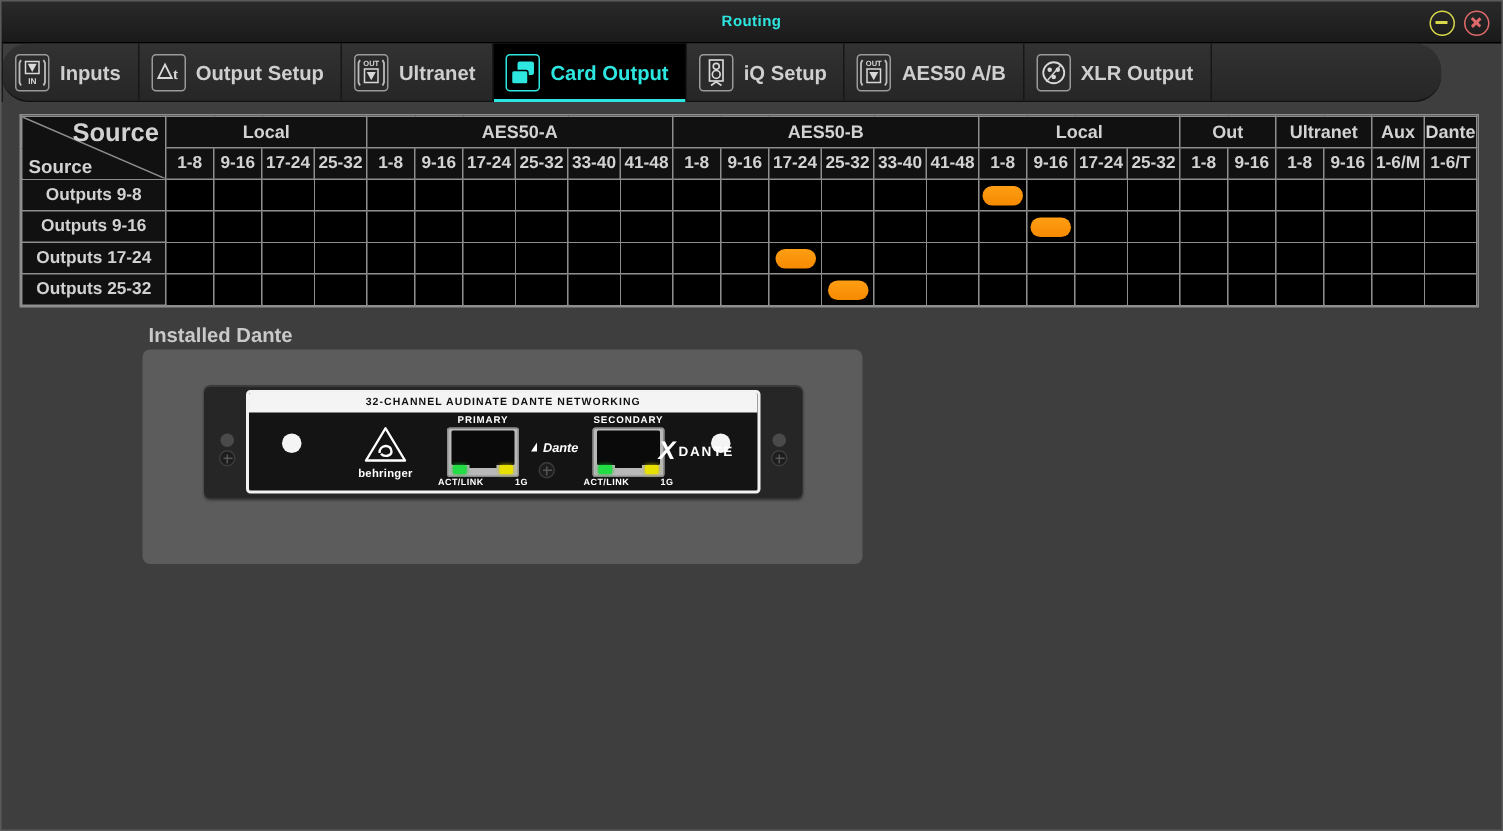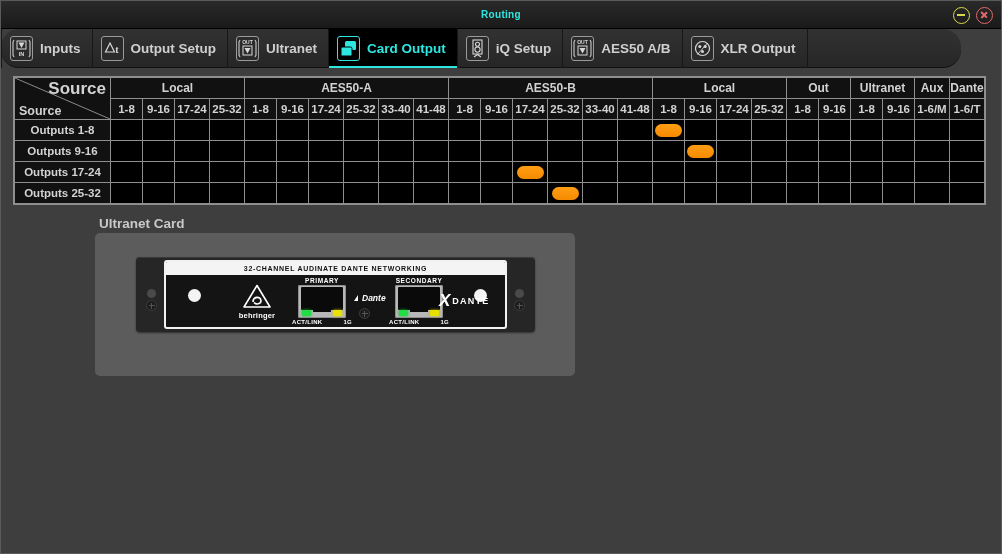--- a/index.html
+++ b/index.html
@@ -406,21 +406,21 @@
           <th class="sub">1-8</th>
           <th class="sub">9-16</th>
           <th class="sub">1-8</th>
           <th class="sub">9-16</th>
           <th class="sub">1-6/M</th>
           <th class="sub">1-6/T</th>
         </tr>
     </thead>
     <tbody id="grid-body">
         <tr>
-          <th class="rowhdr">Outputs 1-8</th>
+          <th class="rowhdr">Outputs 9-8</th>
           <td class="cell"></td>
           <td class="cell"></td>
           <td class="cell"></td>
           <td class="cell"></td>
           <td class="cell"></td>
           <td class="cell"></td>
           <td class="cell"></td>
           <td class="cell"></td>
           <td class="cell"></td>
           <td class="cell"></td>
@@ -533,21 +533,21 @@
           <td class="cell"></td>
           <td class="cell"></td>
           <td class="cell"></td>
           <td class="cell"></td>
           <td class="cell"></td>
         </tr>
       </tbody>
   </table>
 </div>
 
-<div id="installed-label">Ultranet Card</div>
+<div id="installed-label">Installed Dante</div>
 
 <div id="card-panel">
   <div id="card-outer">
     <div class="earhole l"></div>
     <div class="earhole r"></div>
     <div class="screw" id="screw-a"></div>
     <div class="screw" id="screw-c"></div>
 
     <div id="card-inner">
       <div id="card-title">32-CHANNEL AUDINATE DANTE NETWORKING</div>

